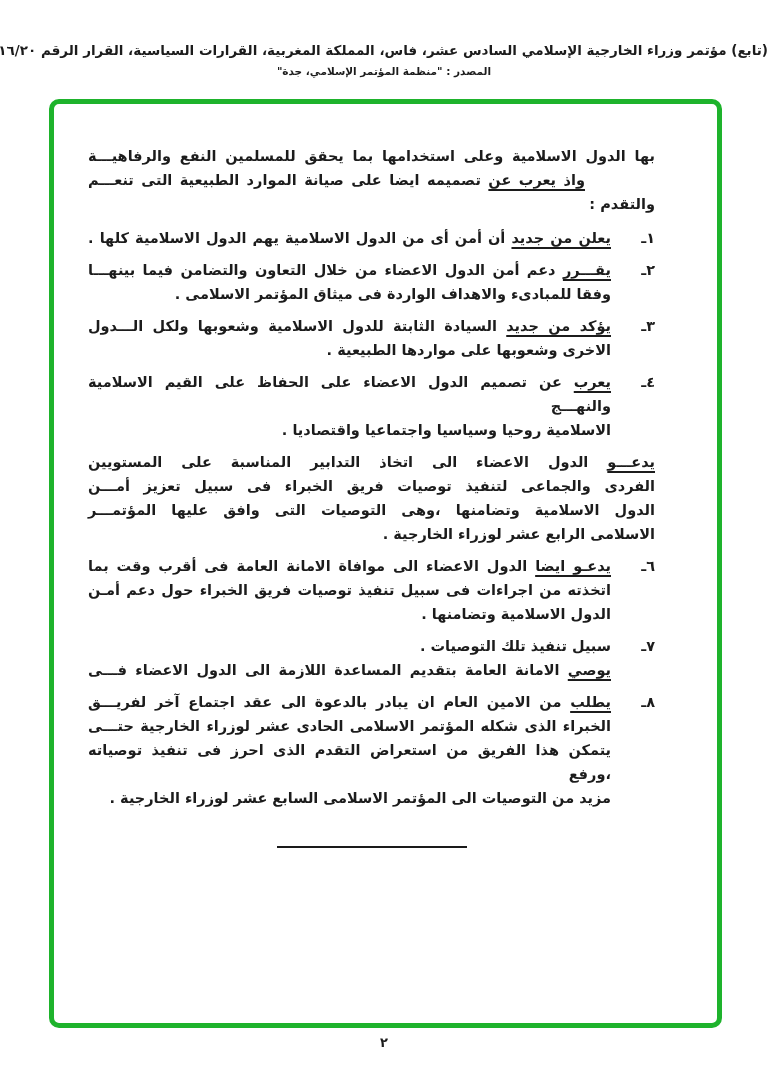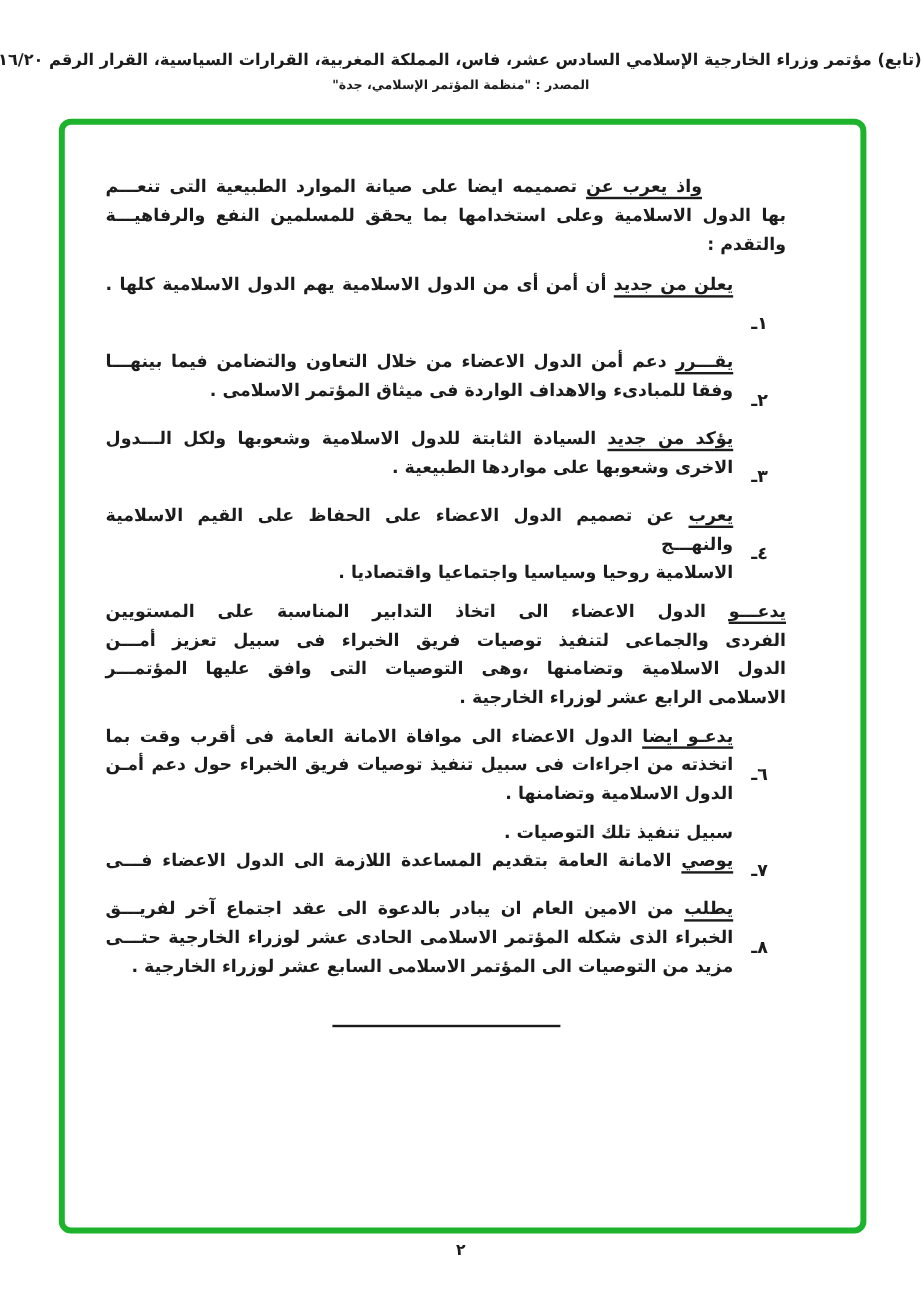--- a/index.html
+++ b/index.html
@@ -24,21 +24,21 @@
     color:#1c1c1c;
   }
   .line{min-height:24px;}
   .jl{text-align:justify;text-align-last:justify;}
   .rl{}
   .indent{padding-right:70px;}
   .lead{text-decoration:underline;text-underline-offset:4px;text-decoration-thickness:1.5px;}
 
   .intro{margin:0 0 10px 0;}
   .item{display:flex;margin:0 0 8px 0;}
-  .item .num{flex:0 0 44px;text-align:center;margin-top:32px;}
+  .item .num{flex:0 0 44px;text-align:right;}
   .item .text{flex:1;min-width:0;}
 
   .divider{width:190px;height:2px;background:#1a1a1a;margin:36px auto 0 auto;}
 
   .page-number{
     position:absolute;top:1035px;left:0;width:100%;
     text-align:center;font-size:13px;font-weight:bold;direction:rtl;
   }
 </style>
 </head>
@@ -48,22 +48,22 @@
 
   <div class="header">
     <div class="header-title">(تابع) مؤتمر وزراء الخارجية الإسلامي السادس عشر، فاس، المملكة المغربية، القرارات السياسية، القرار الرقم ١٦/٢٠-س</div>
     <div class="header-source">المصدر :  "منظمة المؤتمر الإسلامي، جدة"</div>
   </div>
 
   <div class="frame">
     <div class="content">
 
       <div class="intro">
+        <div class="line jl">بها الدول الاسلامية وعلى استخدامها بما يحقق للمسلمين النفع والرفاهيـــة</div>
         <div class="line jl indent"><span class="lead">واذ يعرب عن</span><span> تصميمه ايضا على صيانة الموارد الطبيعية التى تنعـــم</span></div>
-        <div class="line jl">بها الدول الاسلامية وعلى استخدامها بما يحقق للمسلمين النفع والرفاهيـــة</div>
         <div class="line rl">والتقدم :</div>
       </div>
 
       <div class="item">
         <div class="num">١ـ</div>
         <div class="text">
           <div class="line jl"><span class="lead">يعلن من جديد</span><span> أن أمن أى من الدول الاسلامية يهم الدول الاسلامية كلها .</span></div>
         </div>
       </div>
 
@@ -115,20 +115,21 @@
           <div class="line rl">سبيل تنفيذ تلك التوصيات .</div>
           <div class="line jl"><span class="lead">يوصي</span><span> الامانة العامة بتقديم المساعدة اللازمة الى الدول الاعضاء فـــى</span></div>
         </div>
       </div>
 
       <div class="item">
         <div class="num">٨ـ</div>
         <div class="text">
           <div class="line jl"><span class="lead">يطلب</span><span> من الامين العام ان يبادر بالدعوة الى عقد اجتماع آخر لفريـــق</span></div>
           <div class="line jl">الخبراء الذى شكله المؤتمر الاسلامى الحادى عشر لوزراء الخارجية حتـــى</div>
+          <div class="line jl">يتمكن هذا الفريق من استعراض التقدم الذى احرز فى تنفيذ توصياته ،ورفع</div>
           <div class="line rl">مزيد من التوصيات الى المؤتمر الاسلامى السابع عشر لوزراء الخارجية .</div>
         </div>
       </div>
 
       <div class="divider"></div>
 
     </div>
   </div>
 
   <div class="page-number">٢</div>

